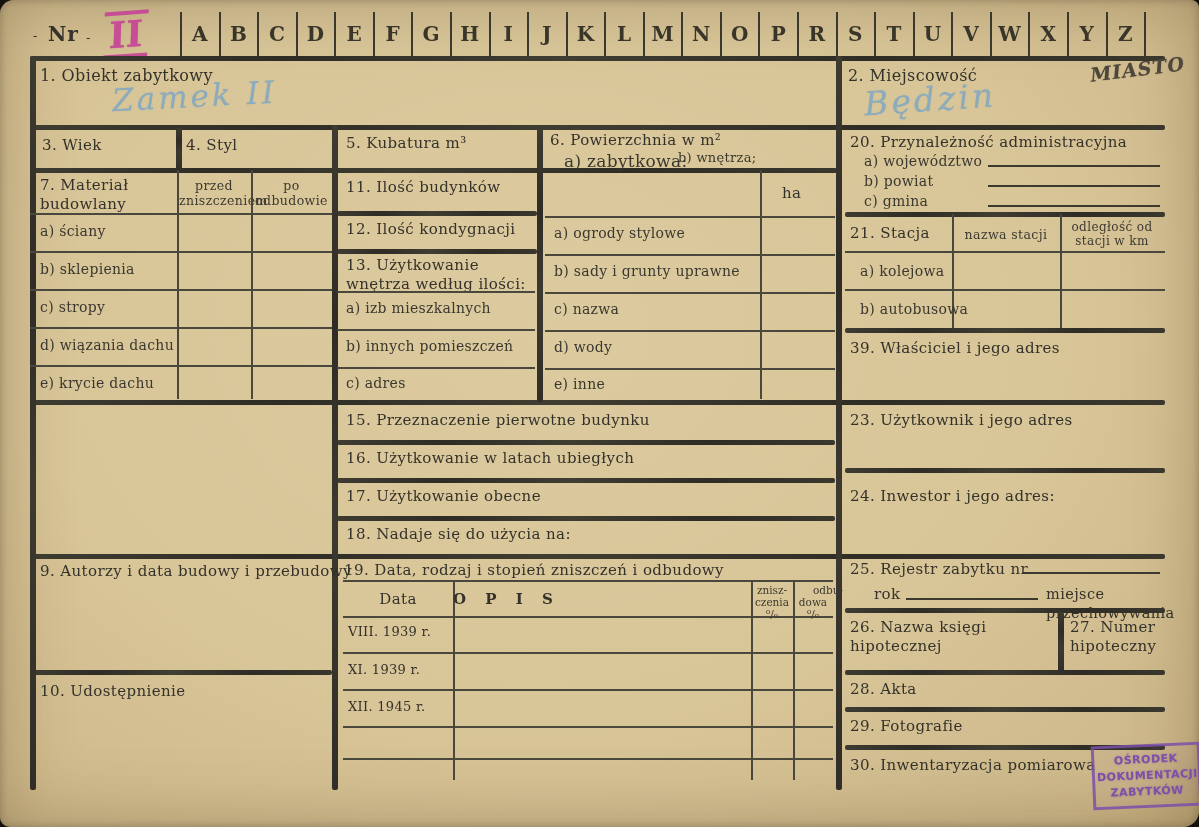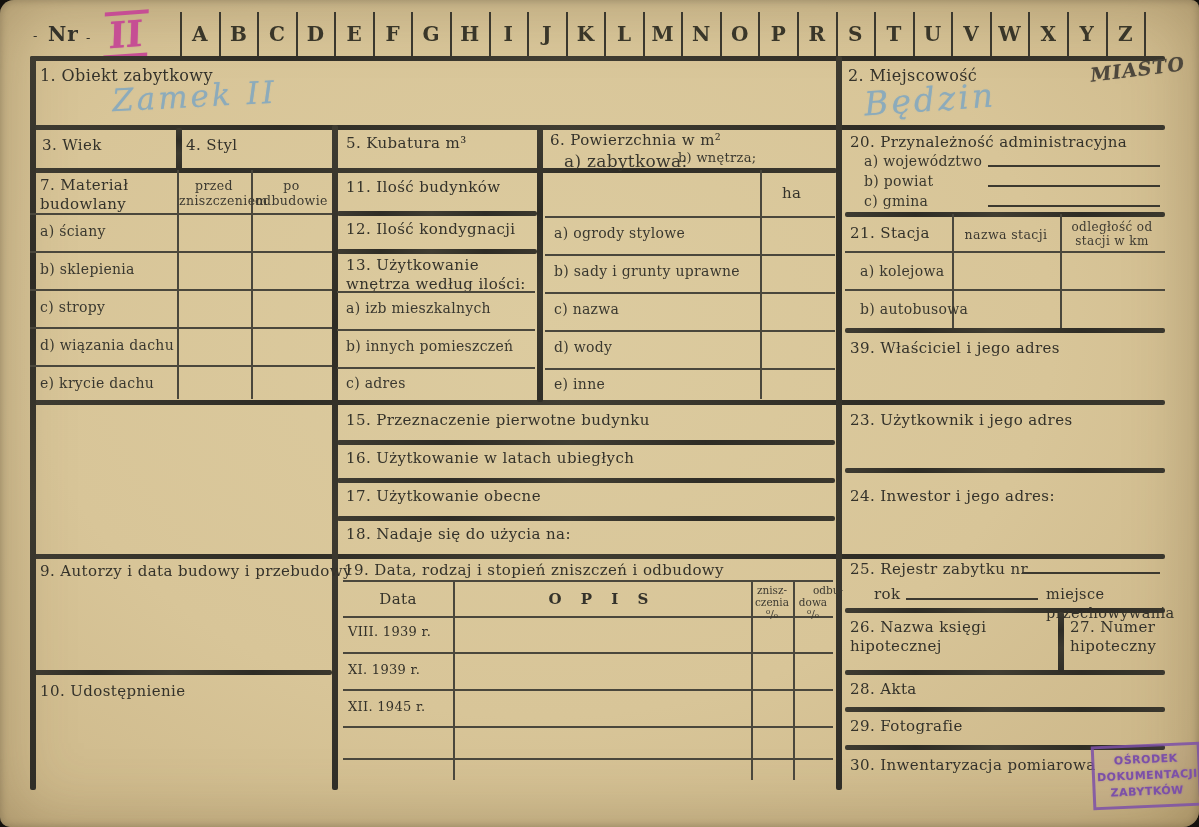--- a/index.html
+++ b/index.html
@@ -34,21 +34,21 @@
   .nr-pink{position:absolute;left:104px;top:11px;font-size:36px;line-height:1;font-weight:bold;
       color:#c64e94;border-top:4px solid #c64e94;border-bottom:4px solid #c64e94;
       padding:1px 5px 2px 5px;transform:rotate(-4deg) skewX(-6deg);
       text-shadow:0 0 1px rgba(198,78,148,.7);}
   .stamp{position:absolute;left:1092px;top:744px;width:99px;padding:5px 2px;
       border:3px solid rgba(124,80,168,.85);transform:rotate(-2.5deg);
       text-align:center;color:#7c50a8;font-family:"DejaVu Sans",sans-serif;
       font-size:11px;font-weight:bold;line-height:1.45;letter-spacing:.5px;
       text-shadow:0 0 2px rgba(124,80,168,.45);background:rgba(124,80,168,.04);}
   .pct{font-family:"DejaVu Serif",serif;font-size:10.5px;line-height:1.15;text-align:center;color:#3d3a31;}
-  .opis{letter-spacing:7px;font-weight:bold;font-size:15px;text-align:center;}
+  .opis{letter-spacing:7px;font-weight:bold;font-size:15px;text-align:left;}
   .datahd{font-size:15px;text-align:center;}
   .rowdate{font-size:13px;letter-spacing:.3px;}
 </style>
 </head>
 <body>
 
 <div id="paper">
 
   <span class="lbl" style="left:33px;top:28px;font-size:13px;">-</span>
   <span class="lbl" style="left:48px;top:22px;font-size:20px;font-weight:bold;letter-spacing:1px;">Nr</span>

